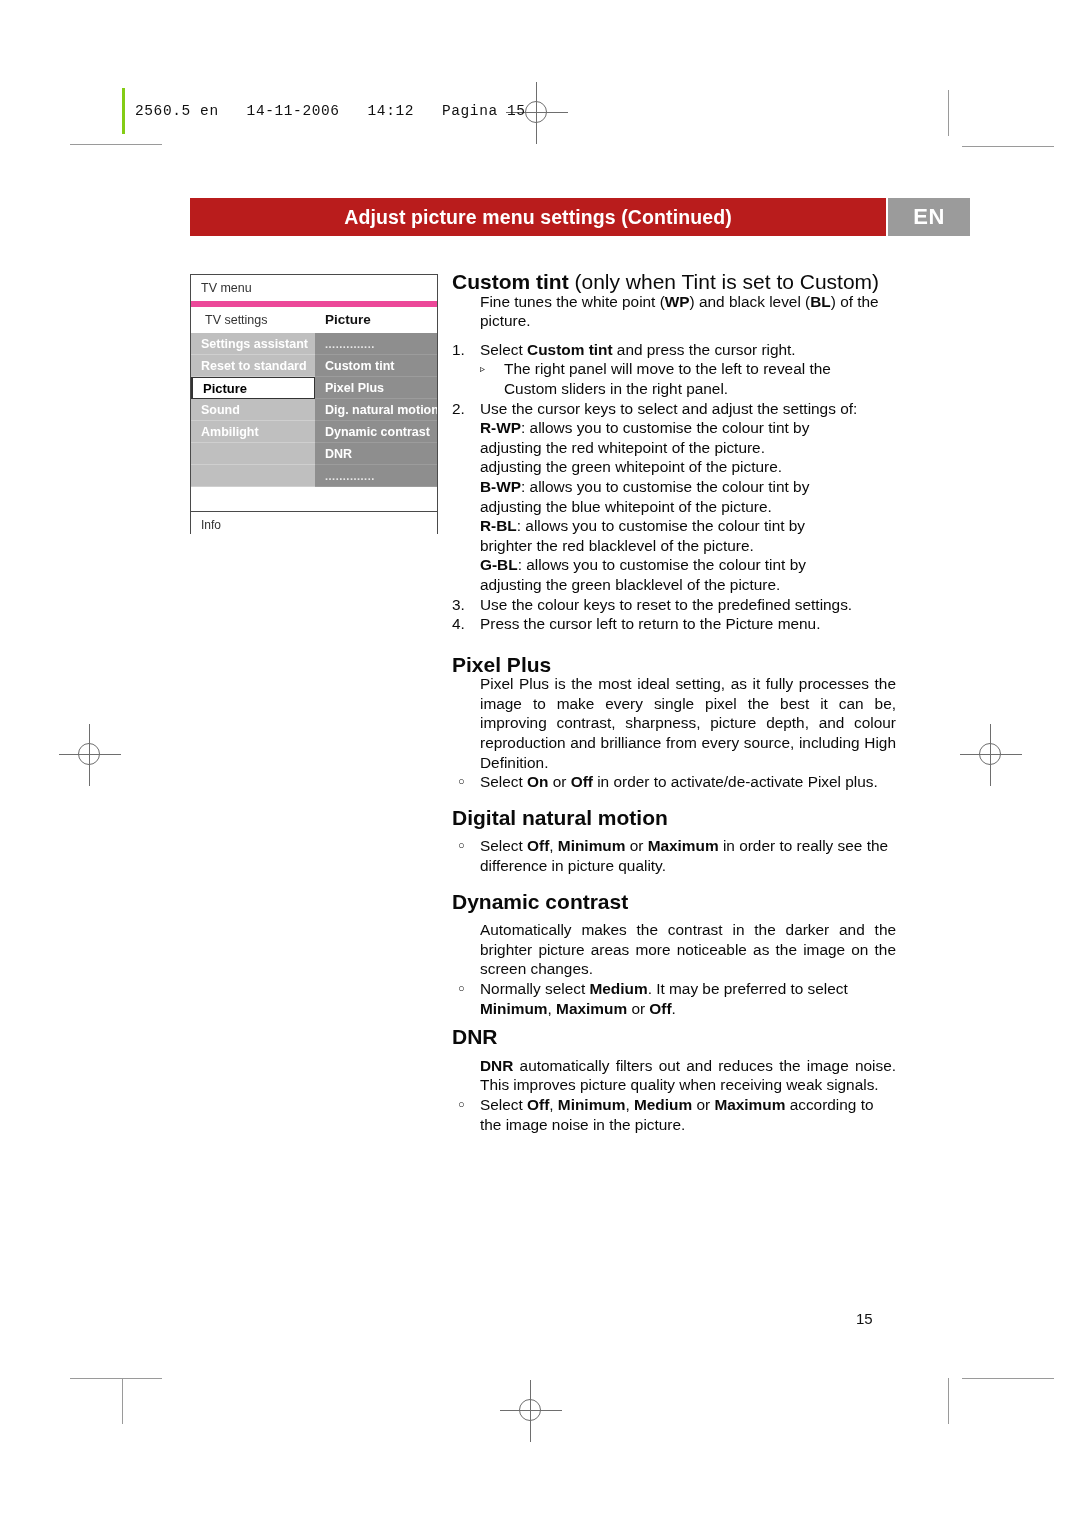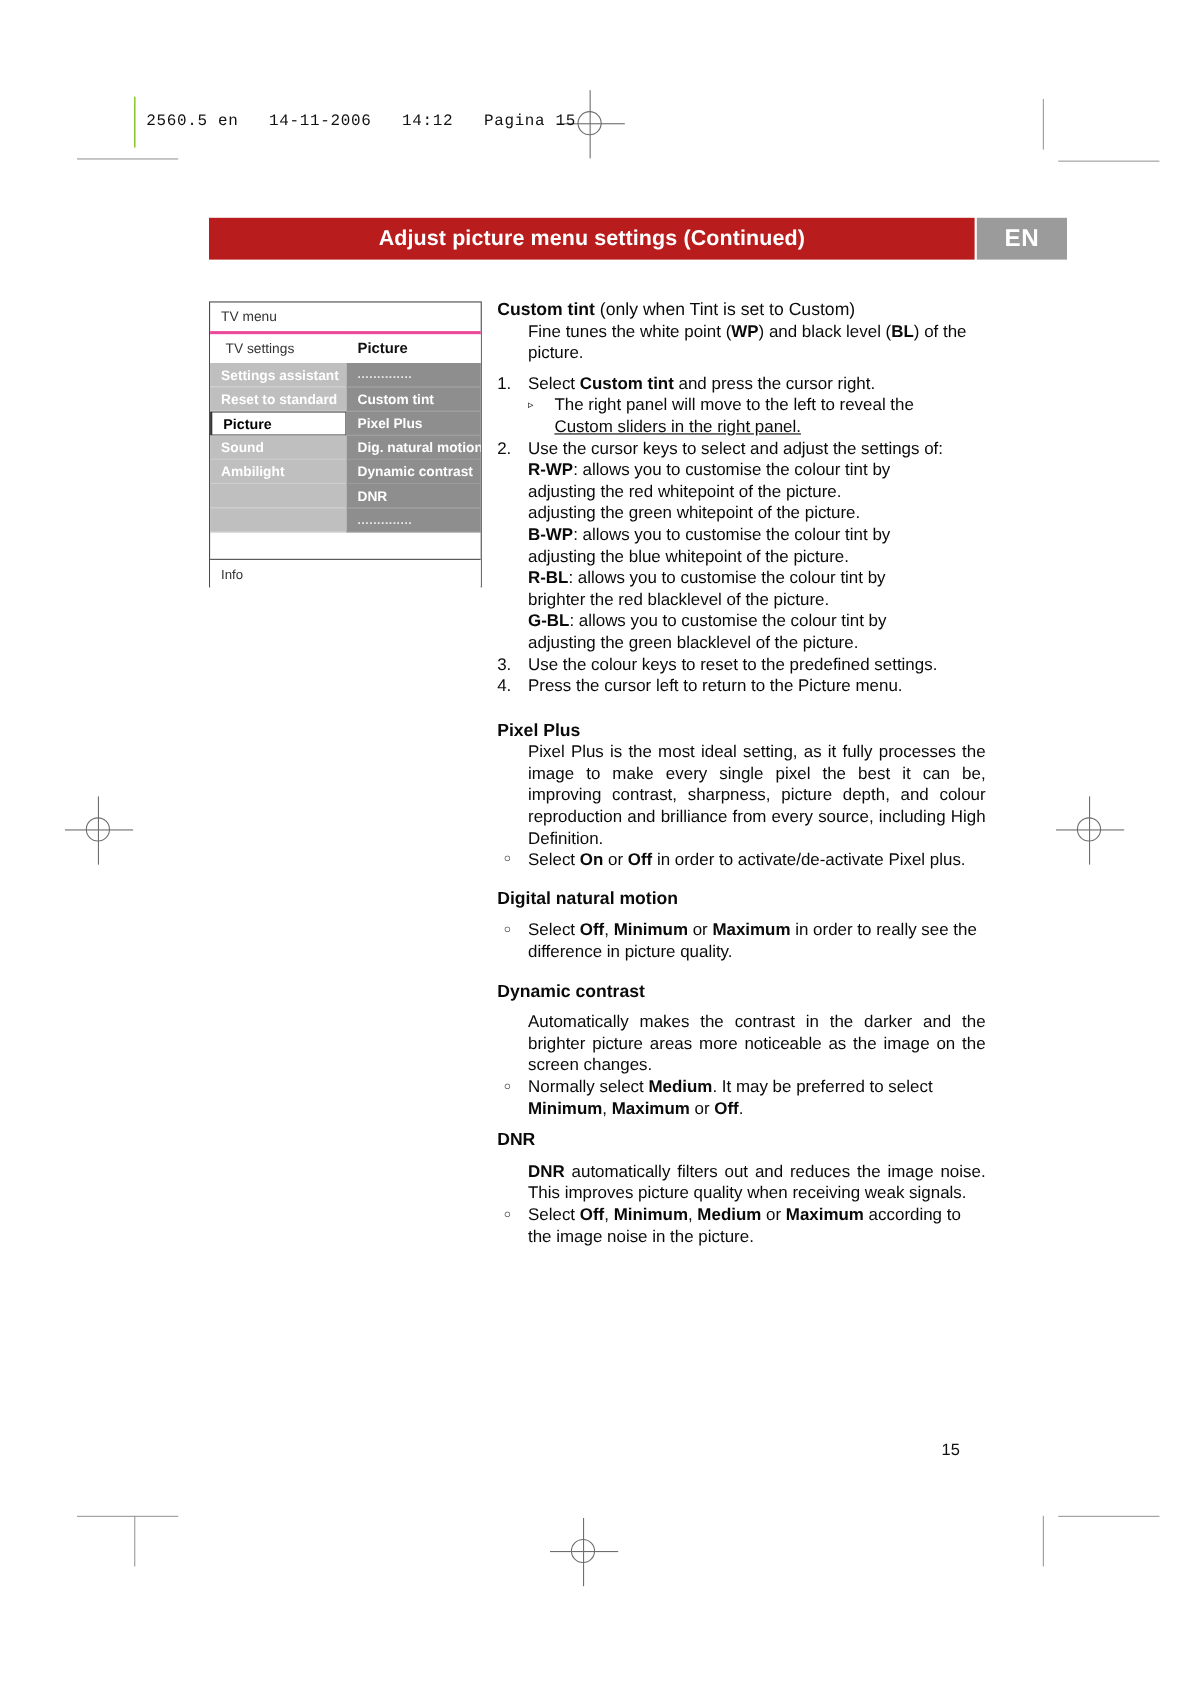--- a/index.html
+++ b/index.html
@@ -47,21 +47,21 @@
     box-sizing: border-box;
   }
 
   
   .page-head {
     position: absolute;
     left: 122px;
     top: 88px;
     width: 480px;
     height: 46px;
-    border-left: 1px solid #84cc16;
+    border-left: 3px solid #84cc16;
     box-sizing: border-box;
     display: flex;
     align-items: center;
   }
   .page-head-text {
     font-family: "Liberation Mono", monospace;
     font-size: 14.5px;
     letter-spacing: 0.6px;
     color: #111;
     padding-left: 10px;
@@ -115,21 +115,21 @@
     border: 1px solid #4a4a4a;
     background: #ffffff;
     box-sizing: border-box;
     font-size: 12.5px;
     color: #2b2b2b;
   }
   .tvmenu-title {
     height: 26px;
     line-height: 26px;
     padding-left: 10px;
-    border-bottom: 3px solid #ec4899;
+    border-bottom: 6px solid #ec4899;
     color: #333;
     font-size: 12.5px;
   }
   .tvmenu-body {
     display: flex;
     height: 204px;
   }
   .tv-col-left {
     width: 125px;
     display: flex;
@@ -204,21 +204,21 @@
     position: absolute;
     left: 452px;
     top: 272px;
     width: 444px;
     font-size: 15.4px;
     line-height: 19.6px;
     color: #0a0a0a;
   }
   .h-sec {
     font-weight: bold;
-    font-size: 16px;
+    font-size: 21px;
     margin: 0;
   }
   .h-sec .reg {
     font-weight: normal;
   }
   .para {
     margin: 0;
     padding-left: 28px;
   }
   .para.justify {
@@ -252,21 +252,20 @@
   }
   .sub-arrow .marker {
     position: absolute;
     left: 28px;
     top: 0;
     font-size: 10px;
   }
   .sub-cont {
     padding-left: 52px;
     margin: 0;
-    text-decoration: underline;
   }
   .bullet-o {
     position: relative;
     padding-left: 28px;
     margin: 0;
   }
   .bullet-o .marker {
     position: absolute;
     left: 6px;
     top: 0;

